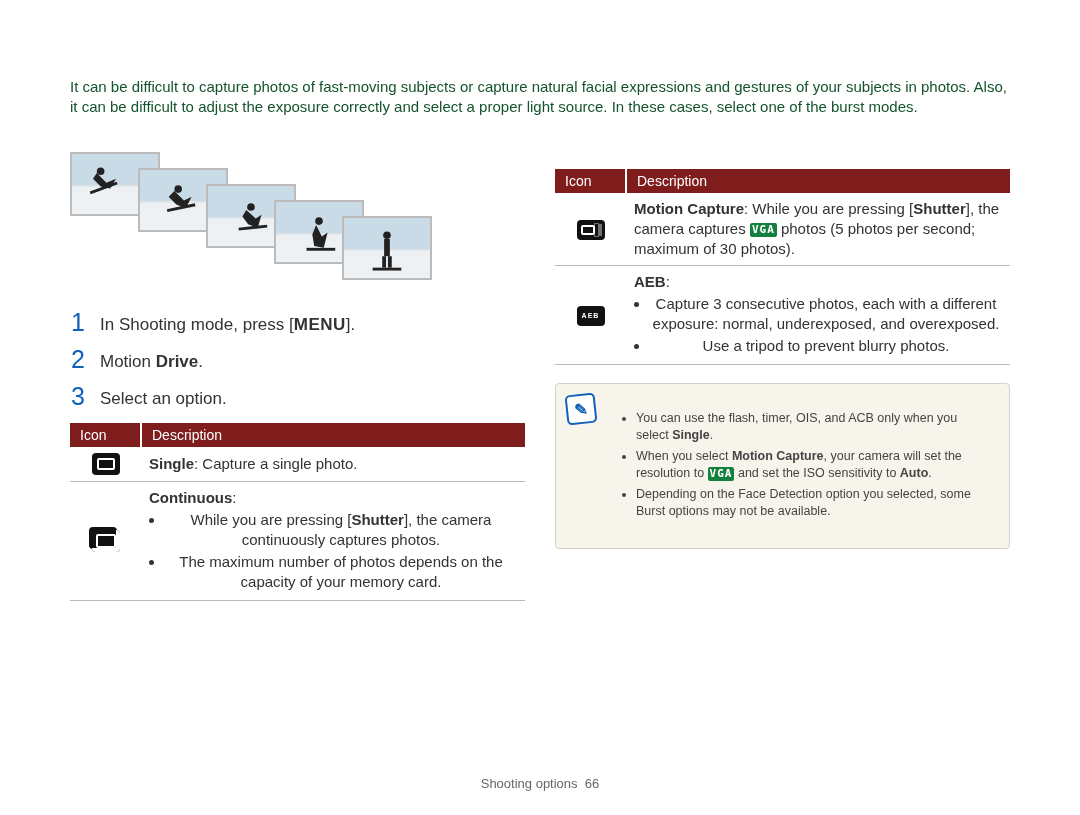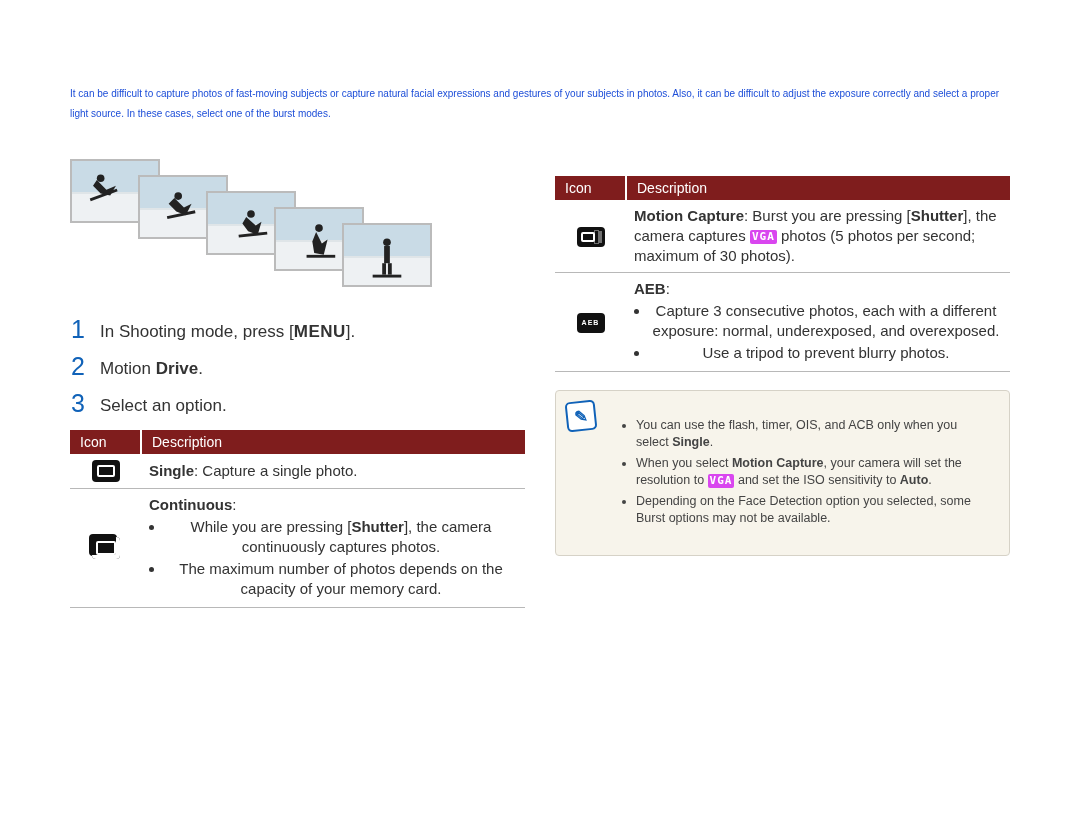--- a/index.html
+++ b/index.html
@@ -30,24 +30,24 @@
   .mode-badges{
     display:inline-block;
     vertical-align:baseline;
     margin-left:10px;
     font-family:monospace;
     font-size:13px;
     color:#333;
     letter-spacing:1px;
   }
   .intro{
-    margin-top:26px;
-    font-size:10px;
+    margin-top:19px;
+    font-size:15px;
     line-height:20px;
-    color:#1d4ed8;
+    color:#14532d;
   }
   .columns{
     display:flex;
     gap:30px;
     margin-top:40px;
   }
   .col{flex:1;min-width:0;}
   
   .thumbs{
     position:relative;
@@ -140,21 +140,21 @@
   }
   .mode-icon.aeb::after{
     content:"AEB";
     position:absolute;inset:0;
     color:#fff;font-size:7px;font-weight:bold;
     display:flex;align-items:center;justify-content:center;
     letter-spacing:1px;
   }
   .vga{
     display:inline-block;font-family:monospace;font-size:11px;font-weight:bold;
-    background:#d946ef;color:#fff;padding:0 2px;border-radius:2px;letter-spacing:1px;
+    background:#15803d;color:#fff;padding:0 2px;border-radius:2px;letter-spacing:1px;
     line-height:14px;vertical-align:middle;
   }
   
   .note{
     margin-top:18px;
     border:1px solid #d6d2c7;
     background:#f7f4eb;
     border-radius:4px;
     padding:10px 12px 12px 50px;
     font-size:12.5px;
@@ -299,21 +299,21 @@
     <div class="col">
       <table class="opt">
         <tbody>
             <tr>
           <th class="icon-col">Icon</th>
           <th>Description</th>
         </tr>
         <tr>
           <td class="icon-cell"><span class="mode-icon motion"></span></td>
           <td>
-            <span class="bold">Motion Capture</span><span>: Burst you are pressing [</span><span class="bold">Shutter</span><span>], the camera captures </span><span class="vga">VGA</span><span> photos (5 photos per second; maximum of 30 photos).</span>
+            <span class="bold">Motion Capture</span><span>: While you are pressing [</span><span class="bold">Shutter</span><span>], the camera captures </span><span class="vga">VGA</span><span> photos (5 photos per second; maximum of 30 photos).</span>
           </td>
         </tr>
         <tr>
           <td class="icon-cell"><span class="mode-icon aeb"></span></td>
           <td>
             <span class="bold">AEB</span><span>:</span>
             <ul>
               <li>Capture 3 consecutive photos, each with a different exposure: normal, underexposed, and overexposed.</li>
               <li>Use a tripod to prevent blurry photos.</li>
             </ul>
@@ -330,13 +330,16 @@
           </li>
           <li>
             <span>When you select </span><span class="bold">Motion Capture</span><span>, your camera will set the resolution to </span><span class="vga">VGA</span><span> and set the ISO sensitivity to </span><span class="bold">Auto</span><span>.</span>
           </li>
           <li>Depending on the Face Detection option you selected, some Burst options may not be available.</li>
         </ul>
       </div>
     </div>
   </div>
 
+  <div class="footer">
+    <span>Shooting options</span>&nbsp;&nbsp;<span>66</span>
+  </div>
 </div>
 
 </body></html>

